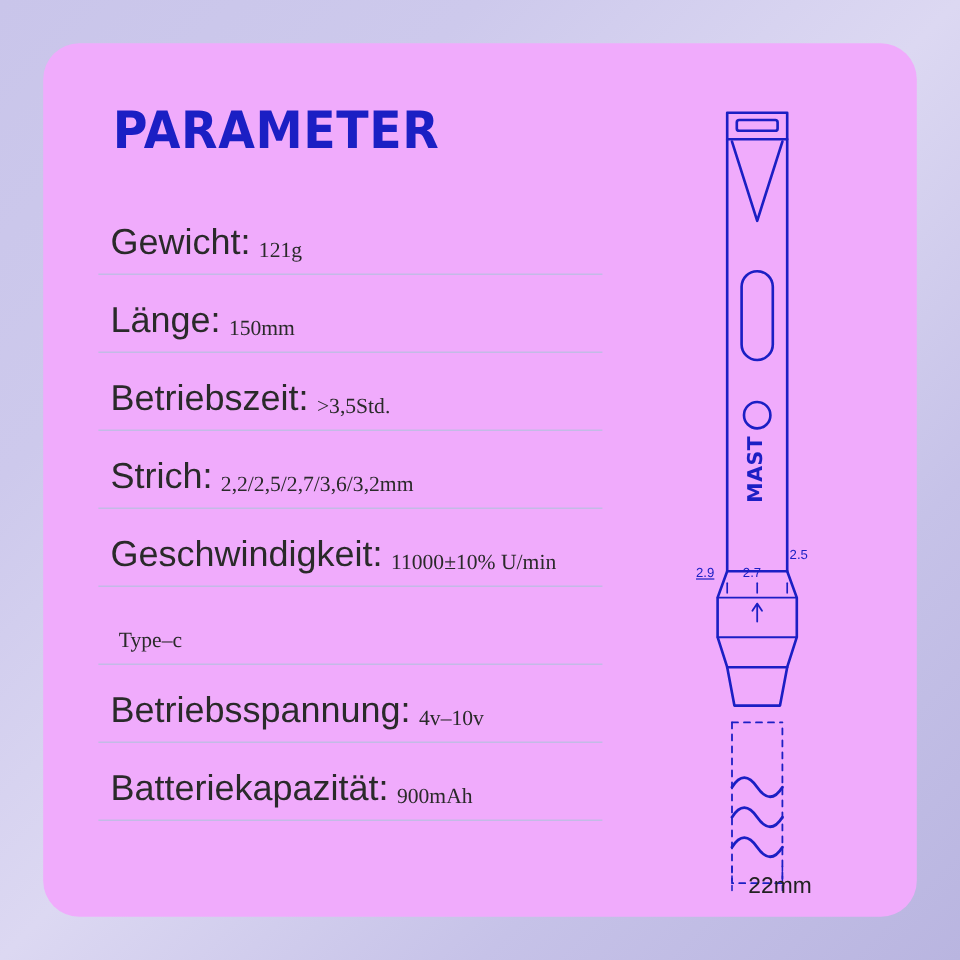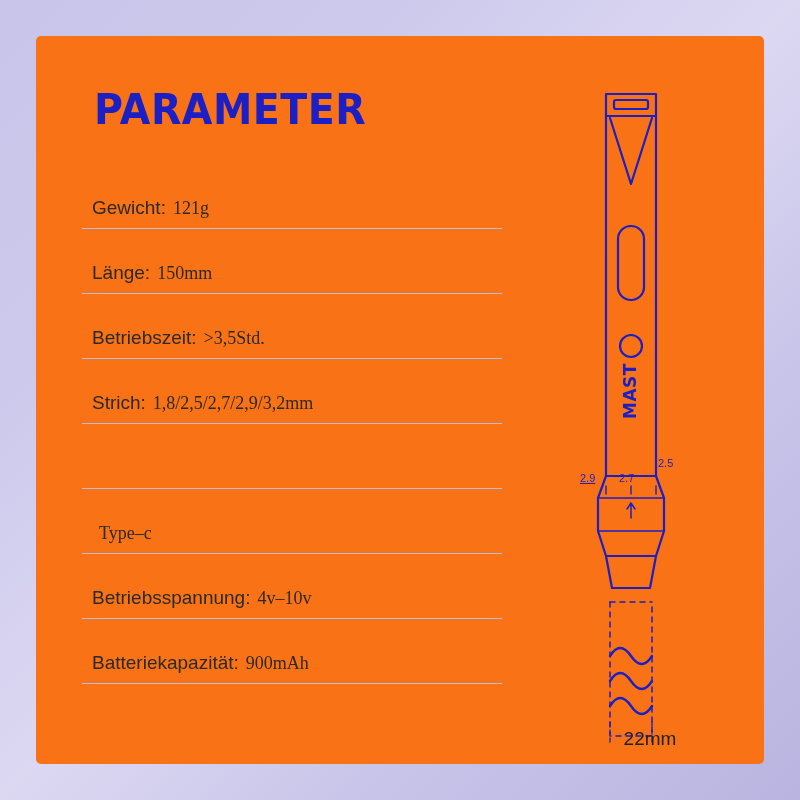--- a/index.html
+++ b/index.html
@@ -8,22 +8,22 @@
     font-family: "Liberation Sans", sans-serif;
   }
   body {
     background: linear-gradient(135deg, #c9c5ea 0%, #cdc9ec 25%, #dcd8f2 50%, #c6c2e8 75%, #b9b5e0 100%);
     display: flex; align-items: center; justify-content: center;
     overflow: hidden;
   }
   .card {
     position: relative;
     width: 728px; height: 728px;
-    background: #f97316;
-    border-radius: 5px;
+    background: #f0abfc;
+    border-radius: 30px;
     overflow: hidden;
   }
   .title {
     position: absolute;
     left: 58px; top: 48px;
     font-family: "DejaVu Sans", sans-serif;
     font-weight: bold;
     font-size: 43px;
     letter-spacing: 0.5px;
     color: #1b1fc4;
@@ -38,21 +38,21 @@
   .spec-row {
     position: relative;
     height: 65px;
     padding-left: 10px;
     display: flex;
     align-items: flex-end;
     border-bottom: 1.6px solid #b8bfe0;
     white-space: nowrap;
   }
   .spec-label {
-    font-size: 19px;
+    font-size: 30px;
     color: #2a2a2a;
     line-height: 1.1;
     padding-bottom: 9px;
   }
   .spec-value {
     font-size: 18px;
     color: #2a2a2a;
     line-height: 1.1;
     padding-bottom: 9px;
     padding-left: 7px;
@@ -111,24 +111,26 @@
       <span class="spec-value">150mm</span>
     </div>
 
     <div class="spec-row">
       <span class="spec-label">Betriebszeit:</span>
       <span class="spec-value">&gt;3,5Std.</span>
     </div>
 
     <div class="spec-row">
       <span class="spec-label">Strich:</span>
-      <span class="spec-value">1,8/2,5/2,7/2,9/3,2mm</span>
+      <span class="spec-value">2,2/2,5/2,7/3,6/3,2mm</span>
     </div>
 
     <div class="spec-row">
+      <span class="spec-label">Geschwindigkeit:</span>
+      <span class="spec-value">11000±10% U/min</span>
     </div>
 
     <div class="spec-row">
       <span class="spec-value">Type–c</span>
     </div>
 
     <div class="spec-row">
       <span class="spec-label">Betriebsspannung:</span>
       <span class="spec-value">4v–10v</span>
     </div>

